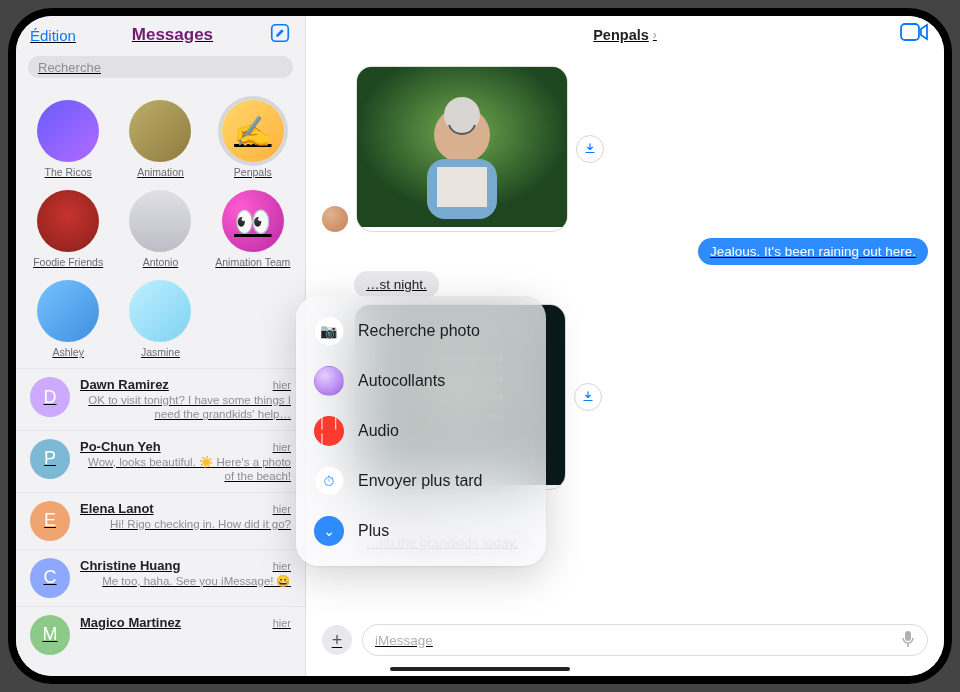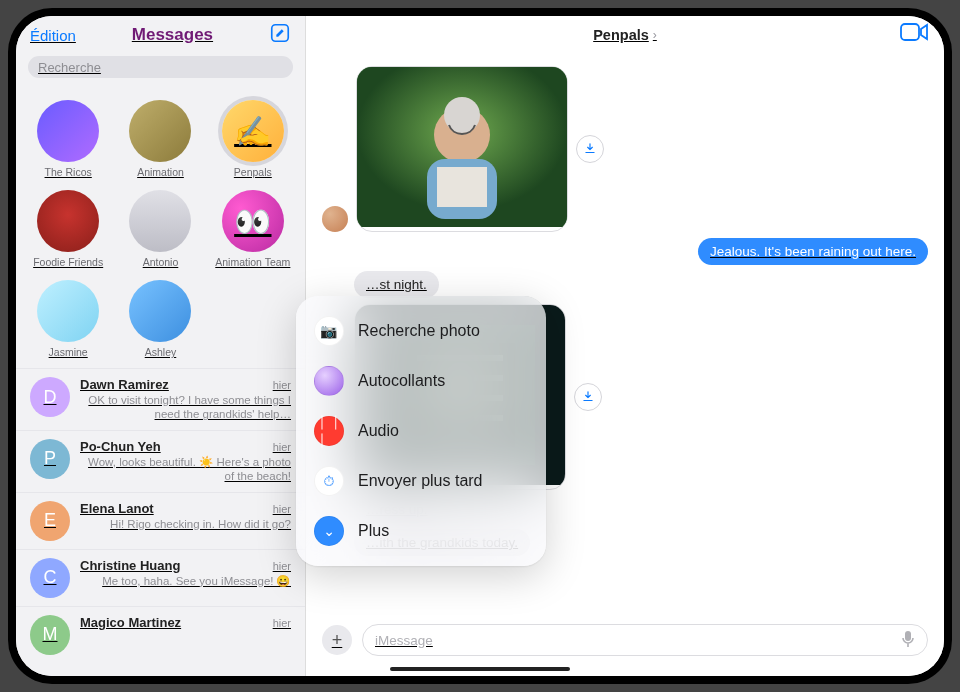--- a/index.html
+++ b/index.html
@@ -246,33 +246,33 @@
             <div class="pinned">
     <div class="avatar-wrap">
       <div class="avatar" style="background:radial-gradient(circle at 30% 30%, #ff5bd1, #b92aa2)">
         <span style="font-size:30px">👀</span>
       </div>
     </div>
     <div class="pinned-label">Animation Team</div>
             </div>
             <div class="pinned">
     <div class="avatar-wrap">
+      <div class="avatar" style="background:linear-gradient(135deg,#78c2ff,#3d8fe0)">
+        <span style="font-size:30px"></span>
+      </div>
+    </div>
+    <div class="pinned-label">Ashley</div>
+            </div>
+            <div class="pinned">
+    <div class="avatar-wrap">
       <div class="avatar" style="background:linear-gradient(135deg,#bff0ff,#7fd3f2)">
         <span style="font-size:30px"></span>
       </div>
     </div>
     <div class="pinned-label">Jasmine</div>
-            </div>
-            <div class="pinned">
-    <div class="avatar-wrap">
-      <div class="avatar" style="background:linear-gradient(135deg,#78c2ff,#3d8fe0)">
-        <span style="font-size:30px"></span>
-      </div>
-    </div>
-    <div class="pinned-label">Ashley</div>
             </div>
           </div>
 
         <div class="conv-list" id="conv-list">
             <div class="conv">
     <div class="cavatar" style="background:#cda9ff">D</div>
     <div class="ctext">
       <div class="cname">Dawn Ramirez<span class="ctime">hier</span></div>
       <div class="cpreview">OK to visit tonight? I have some things I need the grandkids' help…</div>
     </div>

